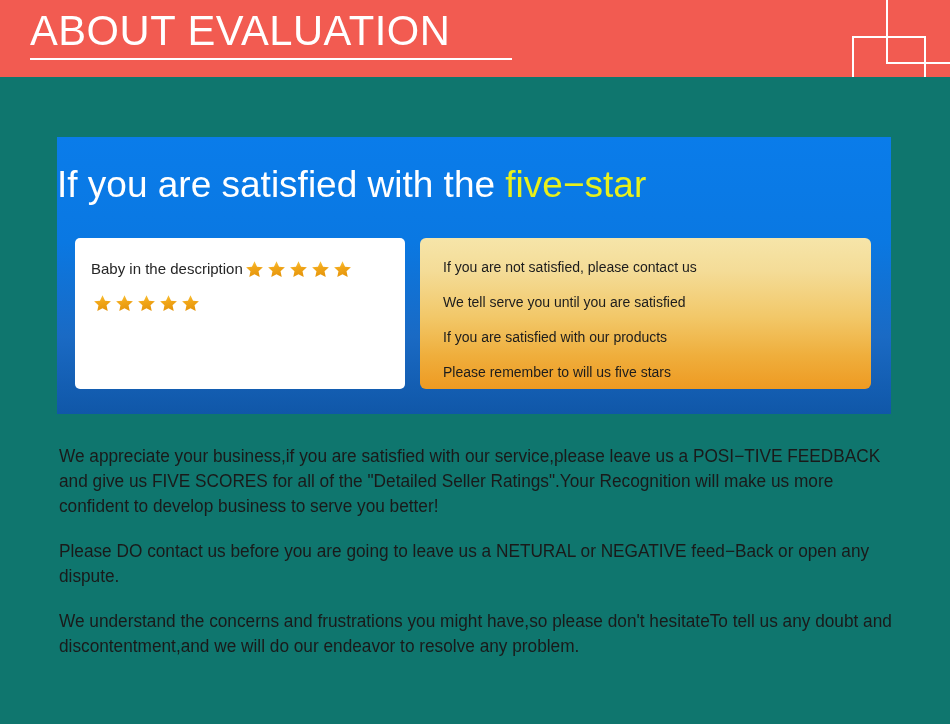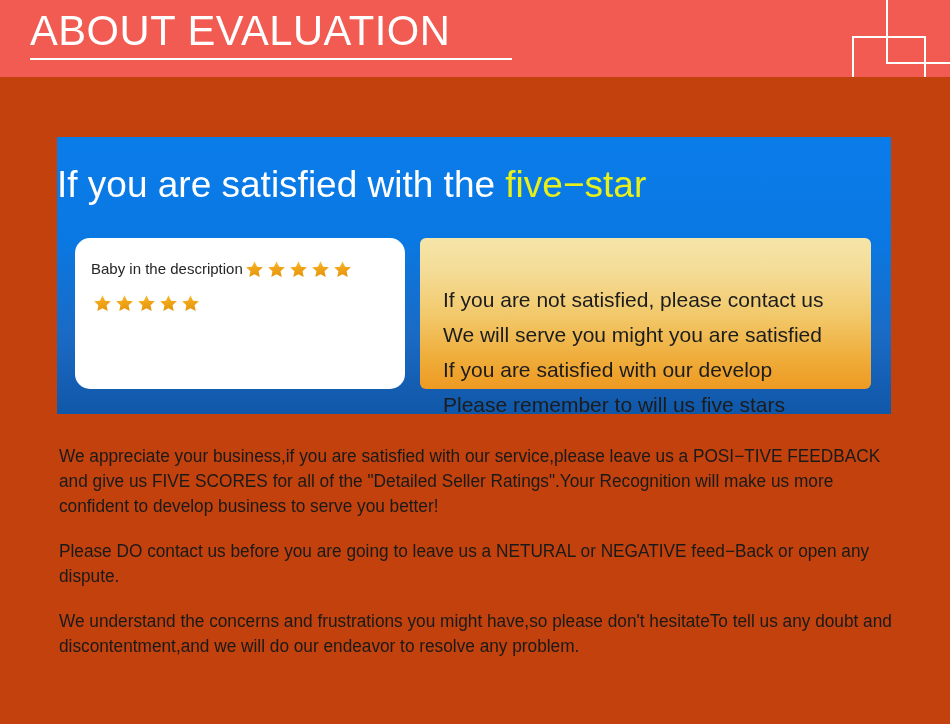--- a/index.html
+++ b/index.html
@@ -12,21 +12,21 @@
     height: 724px;
     overflow: hidden;
     font-family: "Liberation Sans", "DejaVu Sans", sans-serif;
     -webkit-font-smoothing: antialiased;
   }
 
   .page {
     position: relative;
     width: 950px;
     height: 724px;
-    background: #c2410c;
+    background: #0f766e;
   }
 
   
   .header {
     position: absolute;
     left: 0;
     top: 0;
     width: 950px;
     height: 77px;
     background: #f25b51;
@@ -98,21 +98,21 @@
   }
 
   
   .ratings-card {
     position: absolute;
     left: 18px;
     top: 101px;
     width: 330px;
     height: 151px;
     background: #ffffff;
-    border-radius: 15px;
+    border-radius: 5px;
     box-sizing: border-box;
   }
   .rating-row {
     position: absolute;
     left: 16px;
     display: flex;
     align-items: center;
     white-space: nowrap;
   }
   .rating-row.r0 { top: 21px; }
@@ -143,25 +143,24 @@
     width: 451px;
     height: 151px;
     border-radius: 6px;
     background: linear-gradient(to bottom, #f6e5a9 0%, #f4dc97 22%, #f2c869 52%, #efae3c 78%, #ee9a22 100%);
     box-sizing: border-box;
   }
   .orange-line {
     position: absolute;
     left: 23px;
     color: #1c1c1c;
-    font-size: 21px;
+    font-size: 14px;
     line-height: 20px;
     white-space: nowrap;
     font-family: "Liberation Sans", sans-serif;
-    margin-top: 33px;
   }
   .orange-line.l0 { top: 19px; }
   .orange-line.l1 { top: 54px; }
   .orange-line.l2 { top: 89px; }
   .orange-line.l3 { top: 124px; }
 
   
   .body-copy {
     position: absolute;
     left: 59px;
@@ -243,22 +242,22 @@
               <polygon points="12,1.6 15.2,8.5 22.6,9.3 17.1,14.3 18.6,21.6 12,17.9 5.4,21.6 6.9,14.3 1.4,9.3 8.8,8.5" fill="url(#sg)"></polygon>
             </svg>
         </span>
       </div>
 
 
     </div>
 
     <div class="orange-card">
       <div class="orange-line l0">If you are not satisfied, please contact us</div>
-      <div class="orange-line l1">We will serve you might you are satisfied</div>
-      <div class="orange-line l2">If you are satisfied with our develop</div>
+      <div class="orange-line l1">We tell serve you until you are satisfied</div>
+      <div class="orange-line l2">If you are satisfied with our products</div>
       <div class="orange-line l3">Please remember to will us five stars</div>
     </div>
 
   </div>
 
   <div class="body-copy">
     <p class="para">We appreciate your business,if you are satisfied with our service,please leave us a POSI−TIVE FEEDBACK and give us FIVE SCORES for all of the "Detailed Seller Ratings".Your Recognition will make us more confident to develop business to serve you better!</p>
     <p class="para">Please DO contact us before you are going to leave us a NETURAL or NEGATIVE feed−Back or open any dispute.</p>
     <p class="para">We understand the concerns and frustrations you might have,so please don't hesitateTo tell us any doubt and discontentment,and we will do our endeavor to resolve any problem.</p>
   </div>

